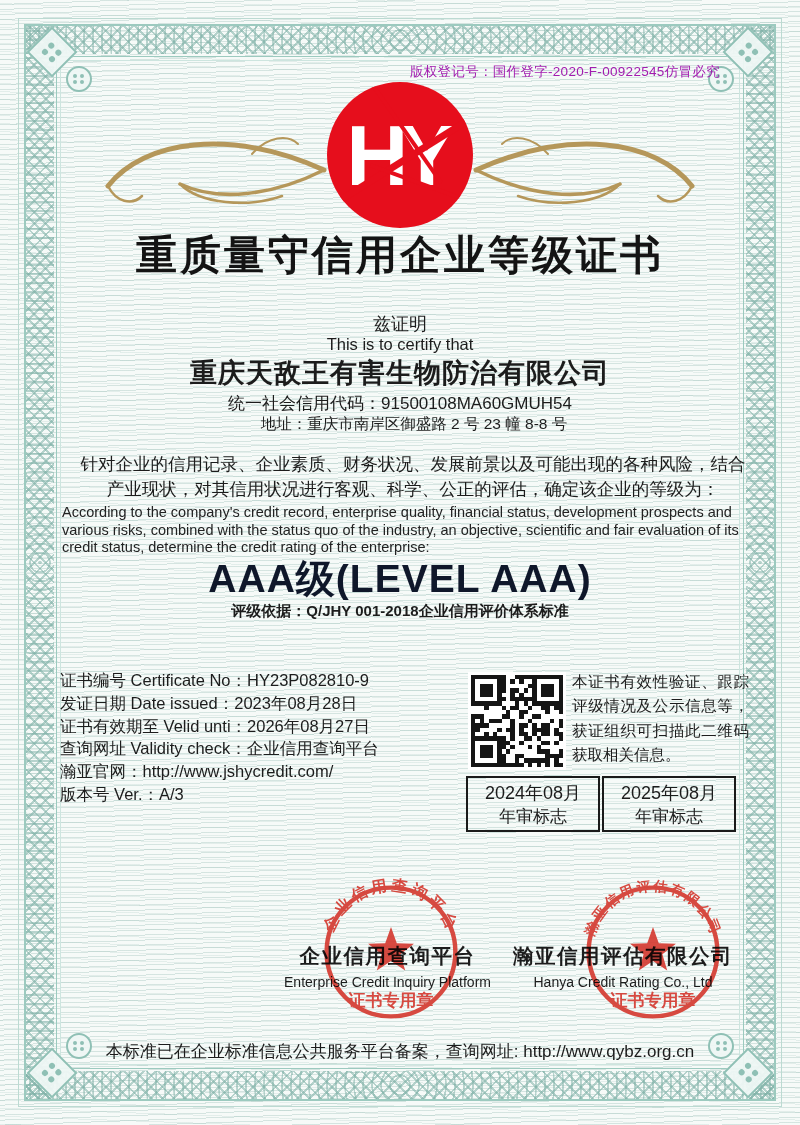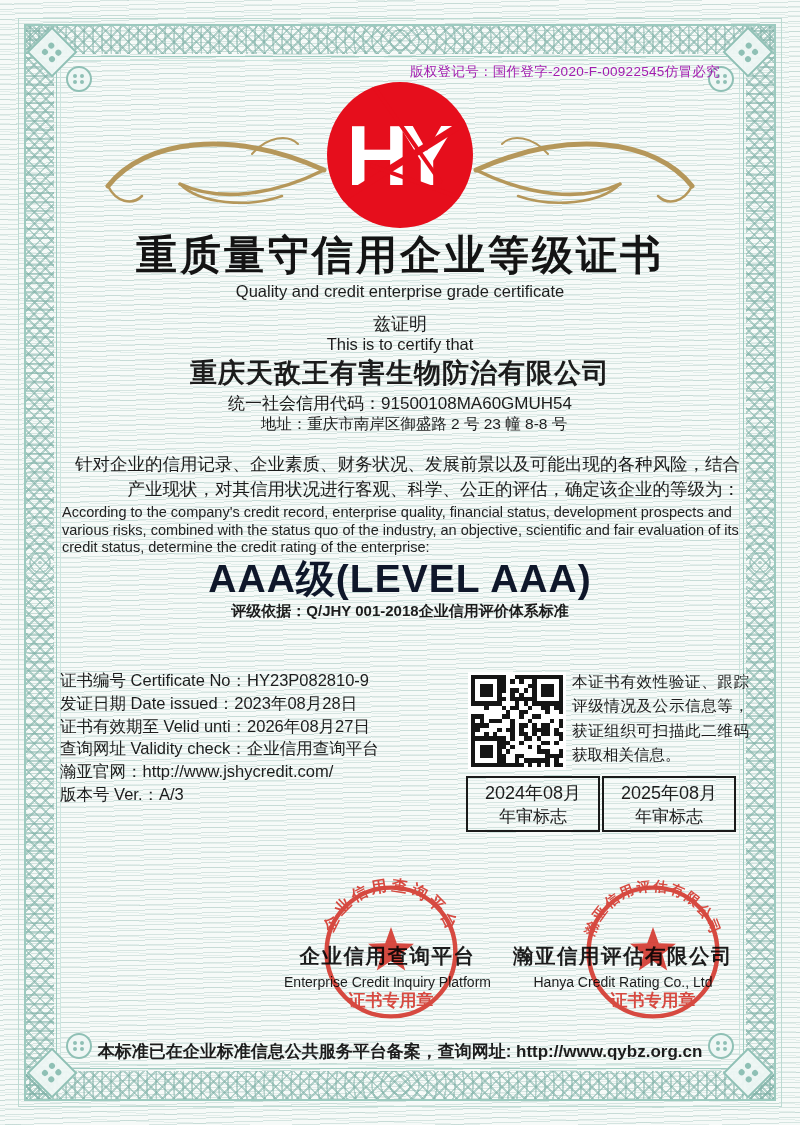--- a/index.html
+++ b/index.html
@@ -65,21 +65,21 @@
   .flourish.fr{left:470px;transform:scaleX(-1);}
 
   .title-cn{top:228px;font-size:41px;font-weight:700;letter-spacing:3px;color:#141414;}
   .title-en{top:282px;font-size:16.5px;color:#1d1d1d;}
   .certify-cn{top:312px;font-size:18px;}
   .certify-en{top:335px;font-size:16.5px;}
   .company{top:355px;font-size:27px;font-weight:800;letter-spacing:1px;}
   .code{top:392px;font-size:17px;font-weight:500;}
   .address{top:414px;font-size:15.5px;font-weight:500;padding-left:14px;}
 
-  .para-cn{left:62px;top:452px;width:678px;font-size:17.5px;line-height:25px;font-weight:500;text-align:right;}
+  .para-cn{left:74px;top:452px;width:678px;font-size:17.5px;line-height:25px;font-weight:500;text-align:center;}
   .para-en{left:62px;top:504px;width:678px;font-size:14.5px;line-height:17.5px;color:#222;}
 
   .level{top:552px;font-size:39px;font-weight:800;color:#0f172a;letter-spacing:1px;}
   .basis-cn{top:602px;font-size:15px;font-weight:700;}
   .basis-en{top:620px;font-size:14px;}
 
   .details{left:60px;top:669px;width:400px;font-size:16.5px;line-height:22.8px;font-weight:500;}
 
   .qr{left:468px;top:672px;width:92px;height:92px;background:#fff;padding:3px;
     display:grid;grid-template-columns:repeat(21,1fr);grid-template-rows:repeat(21,1fr);}
@@ -99,21 +99,21 @@
   .org{top:942px;text-align:center;z-index:4;}
   .org .cn{font-size:20.5px;font-weight:600;letter-spacing:1.5px;white-space:nowrap;}
   .org .en{font-size:14px;margin-top:4px;white-space:nowrap;}
   .org.left-org{left:280px;width:215px;}
   .org.right-org{left:508px;width:230px;}
 
   .stamp{position:absolute;width:152px;height:152px;z-index:5;mix-blend-mode:multiply;opacity:.92;}
   .stamp.s-left{left:315px;top:876px;}
   .stamp.s-right{left:577px;top:876px;}
 
-  .footer{top:1040px;font-size:17px;font-weight:700;}
+  .footer{top:1040px;font-size:17px;font-weight:400;}
 </style>
 </head>
 <body>
 
 <div class="page">
 
   <div class="waves"></div>
 
   <div class="frame-outer"></div>
   <div class="frame-line1"></div>
@@ -217,21 +217,20 @@
     </svg>
 
     <div class="abs logo">
       <span class="hy">HY</span>
       <span class="crack crack1"></span>
       <span class="crack crack2"></span>
       <span class="crack crack3"></span>
     </div>
 
     <div class="abs ctr title-cn">重质量守信用企业等级证书</div>
-    <div class="abs ctr title-en">Quality and credit enterprise grade certificate</div>
 
     <div class="abs ctr certify-cn">兹证明</div>
     <div class="abs ctr certify-en">This is to certify that</div>
     <div class="abs ctr company">重庆天敌王有害生物防治有限公司</div>
     <div class="abs ctr code">统一社会信用代码：91500108MA60GMUH54</div>
     <div class="abs ctr address">地址：重庆市南岸区御盛路 2 号 23 幢 8-8 号</div>
 
     <div class="abs para-cn">针对企业的信用记录、企业素质、财务状况、发展前景以及可能出现的各种风险，结合产业现状，对其信用状况进行客观、科学、公正的评估，确定该企业的等级为：</div>
     <div class="abs para-en">According to the company's credit record, enterprise quality, financial status, development prospects and various risks, combined with the status quo of the industry, an objective, scientific and fair evaluation of its credit status, determine the credit rating of the enterprise:</div>
 

